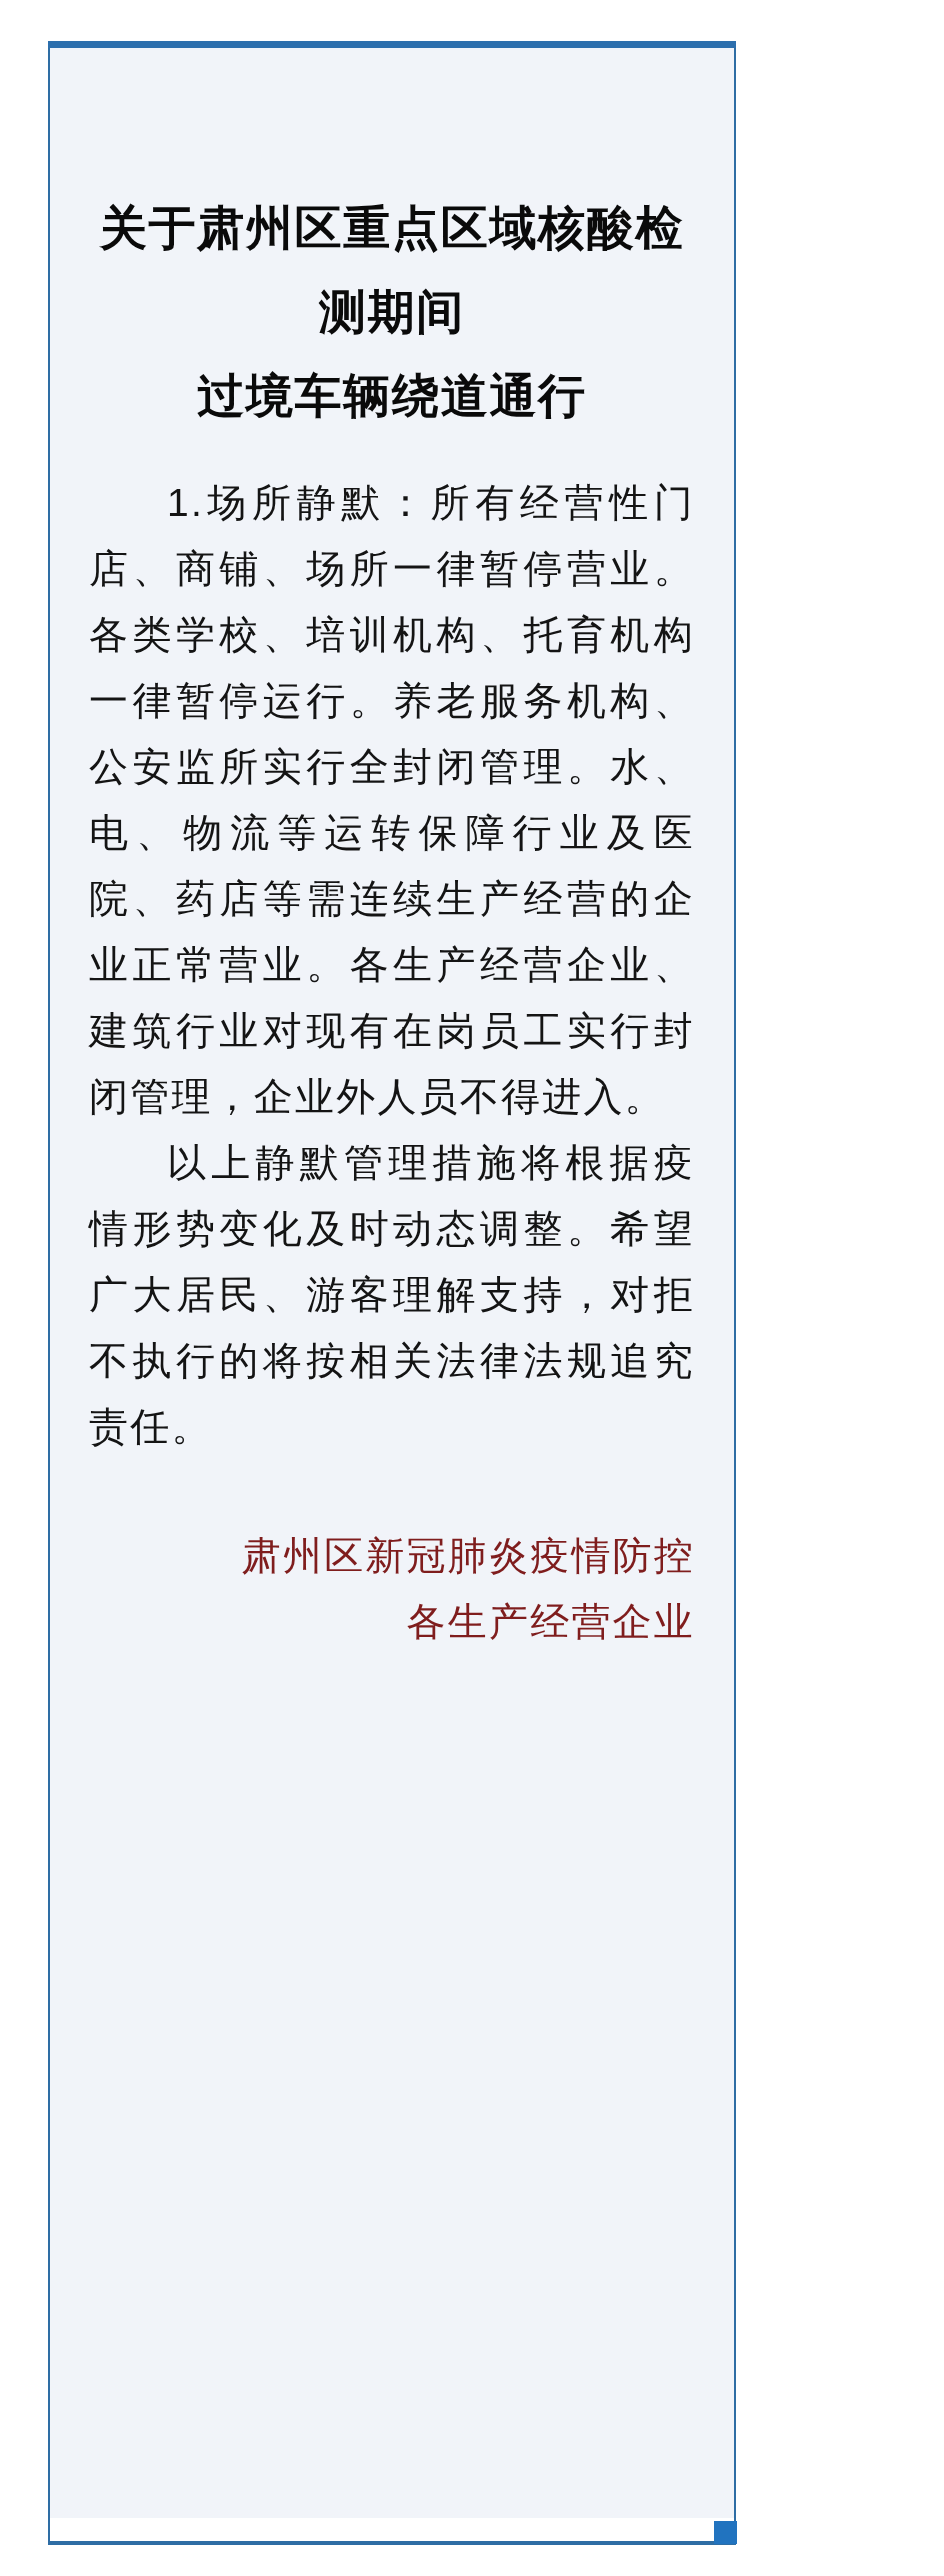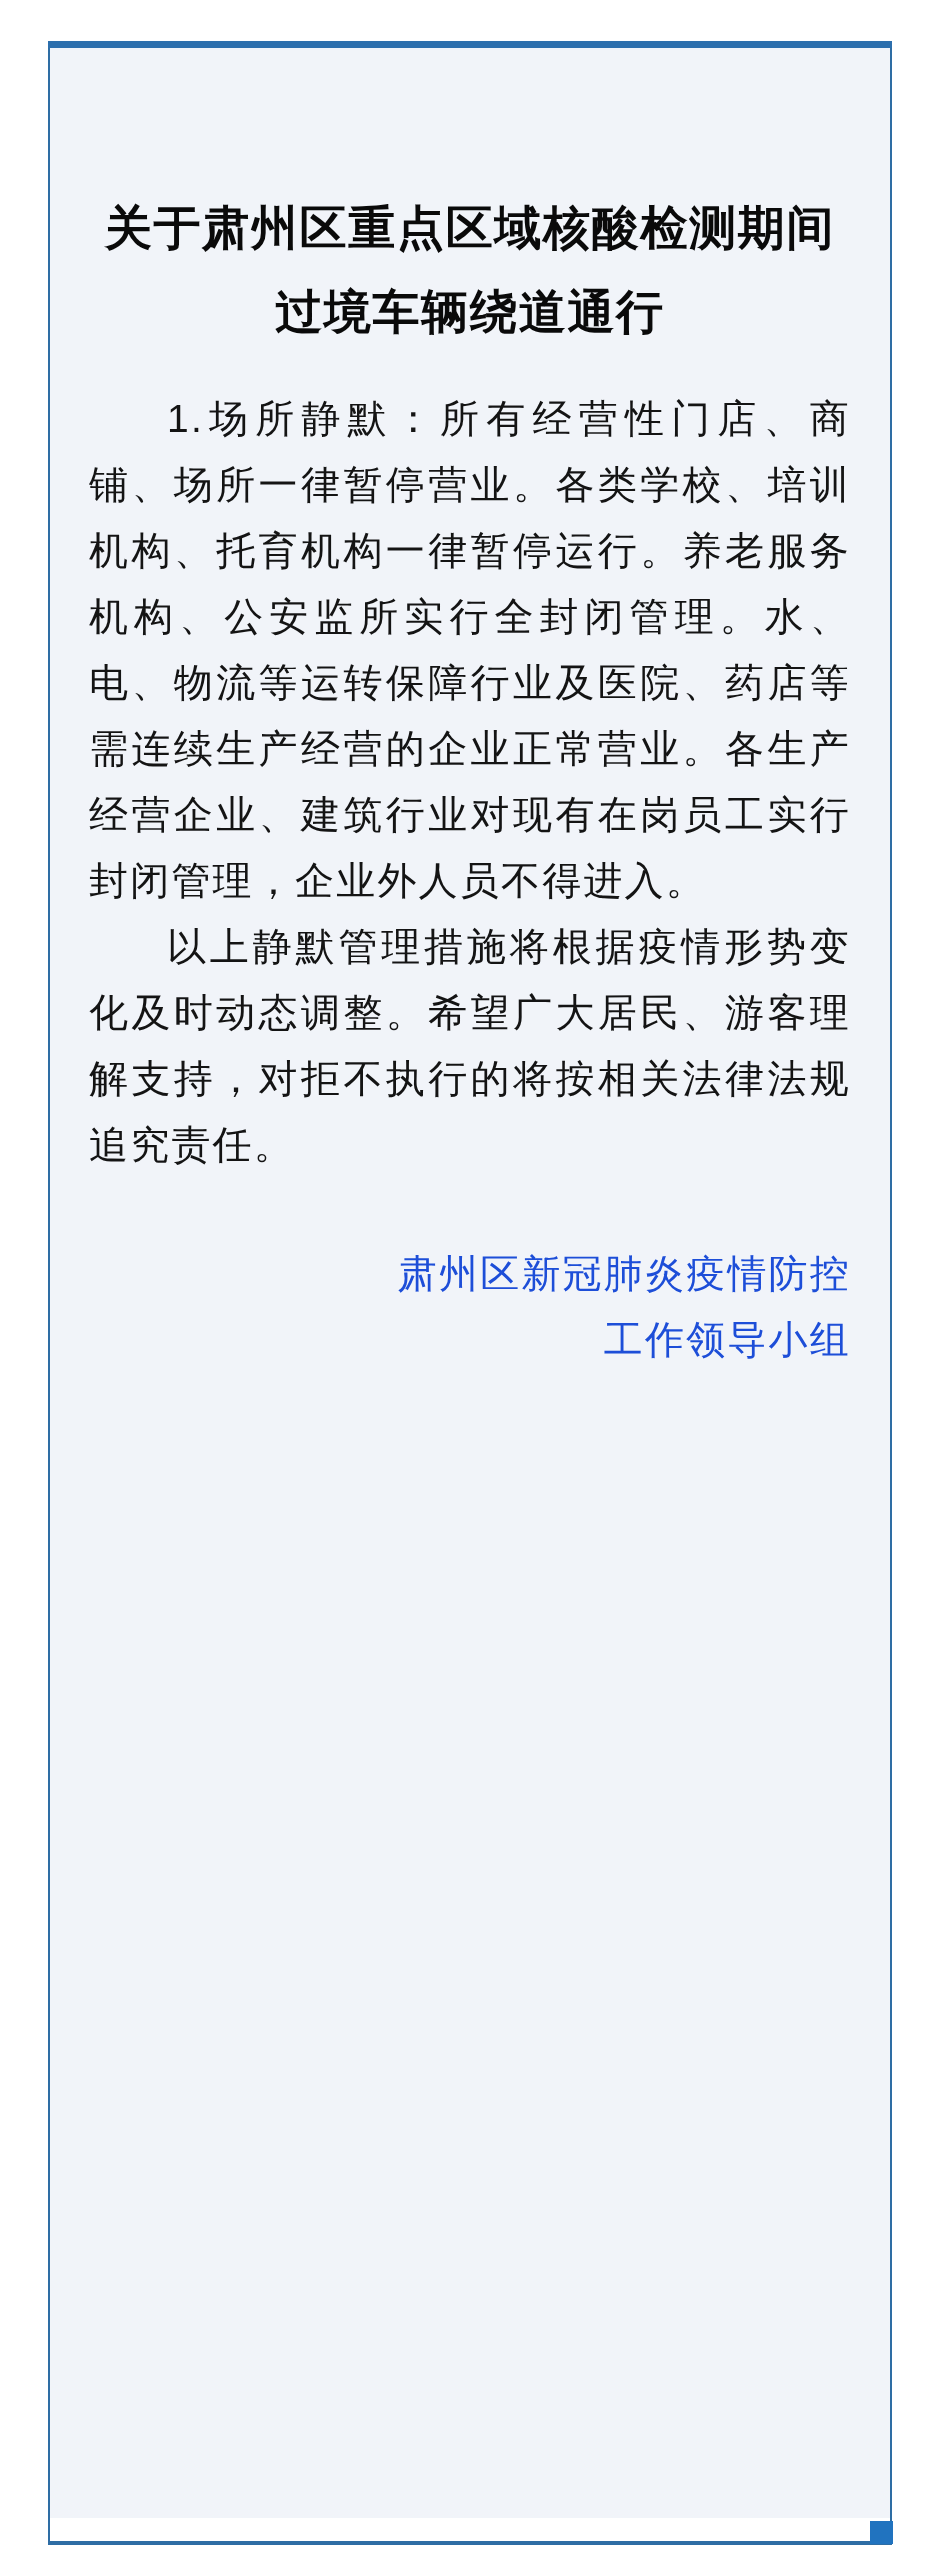--- a/index.html
+++ b/index.html
@@ -9,21 +9,21 @@
   body {
     width: 944px;
     height: 2576px;
     background: #ffffff;
     font-family: "Liberation Sans", sans-serif;
     -webkit-font-smoothing: antialiased;
   }
   .card {
     position: relative;
     margin: 41px 0 0 48px;
-    width: 844px;
+    width: 688px;
     box-sizing: border-box;
   }
   .card-top-bar {
     height: 7px;
     background: #2c6fad;
   }
   .card-frame {
     border-left: 2.6px solid #2e6da4;
     border-right: 2.6px solid #2e6da4;
     border-bottom: 4.4px solid #2e6da4;
@@ -58,21 +58,21 @@
     font-weight: 500;
     letter-spacing: 2.2px;
     text-align: justify;
     text-indent: 2em;
   }
   .signature {
     margin-top: 63px;
     text-align: right;
     font-size: 39px;
     line-height: 66px;
-    color: #1d4ed8;
+    color: #7f1d1d;
     font-weight: 500;
     letter-spacing: 2.2px;
   }
   .signature .sig-line {
     display: block;
   }
   .card-footer-strip {
     position: relative;
     height: 23px;
     background: #ffffff;
@@ -99,21 +99,21 @@
         <span class="title-line">过境车辆绕道通行</span>
       </h1>
 
       <div class="doc-body">
         <p class="para">1.场所静默：所有经营性门店、商铺、场所一律暂停营业。各类学校、培训机构、托育机构一律暂停运行。养老服务机构、公安监所实行全封闭管理。水、电、物流等运转保障行业及医院、药店等需连续生产经营的企业正常营业。各生产经营企业、建筑行业对现有在岗员工实行封闭管理，企业外人员不得进入。</p>
         <p class="para">以上静默管理措施将根据疫情形势变化及时动态调整。希望广大居民、游客理解支持，对拒不执行的将按相关法律法规追究责任。</p>
       </div>
 
       <div class="signature">
         <span class="sig-line">肃州区新冠肺炎疫情防控</span>
-        <span class="sig-line">工作领导小组</span>
+        <span class="sig-line">各生产经营企业</span>
       </div>
 
     </div>
     <div class="card-footer-strip">
       <div class="corner-square"></div>
     </div>
   </div>
 </div>
 
 

